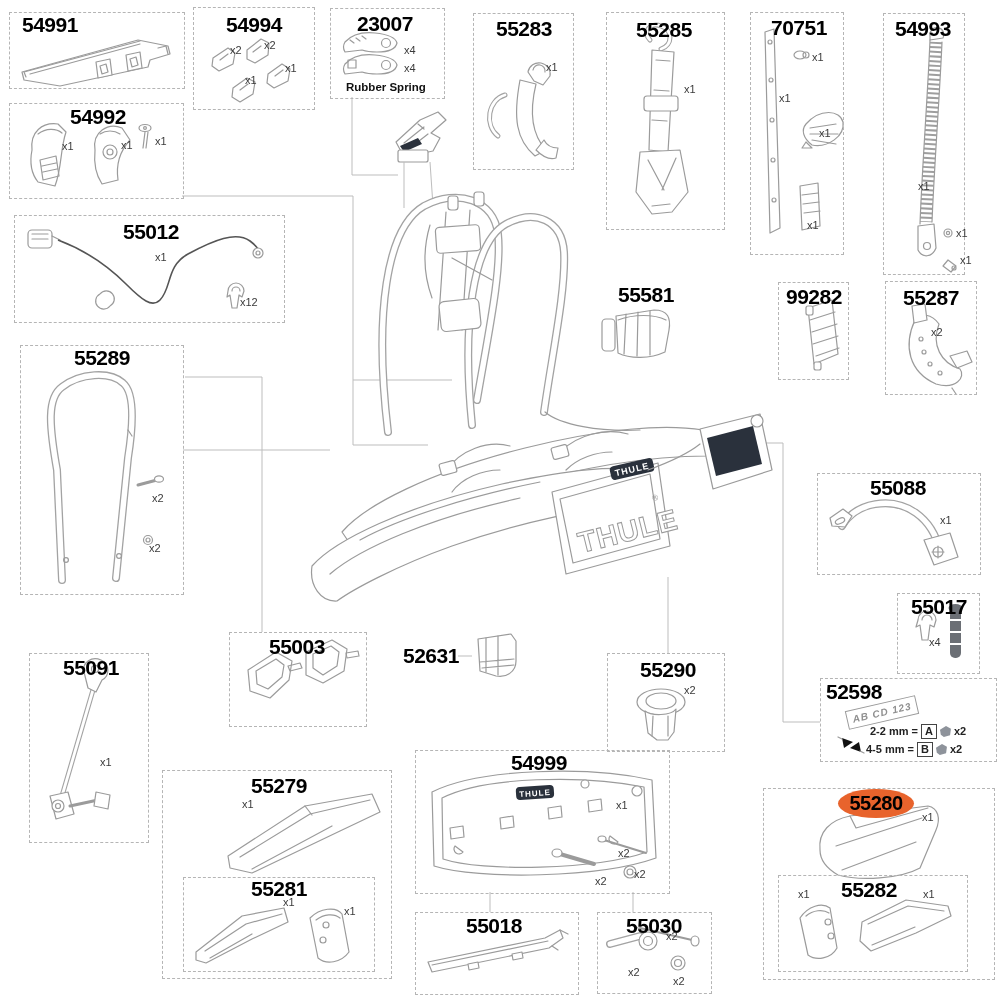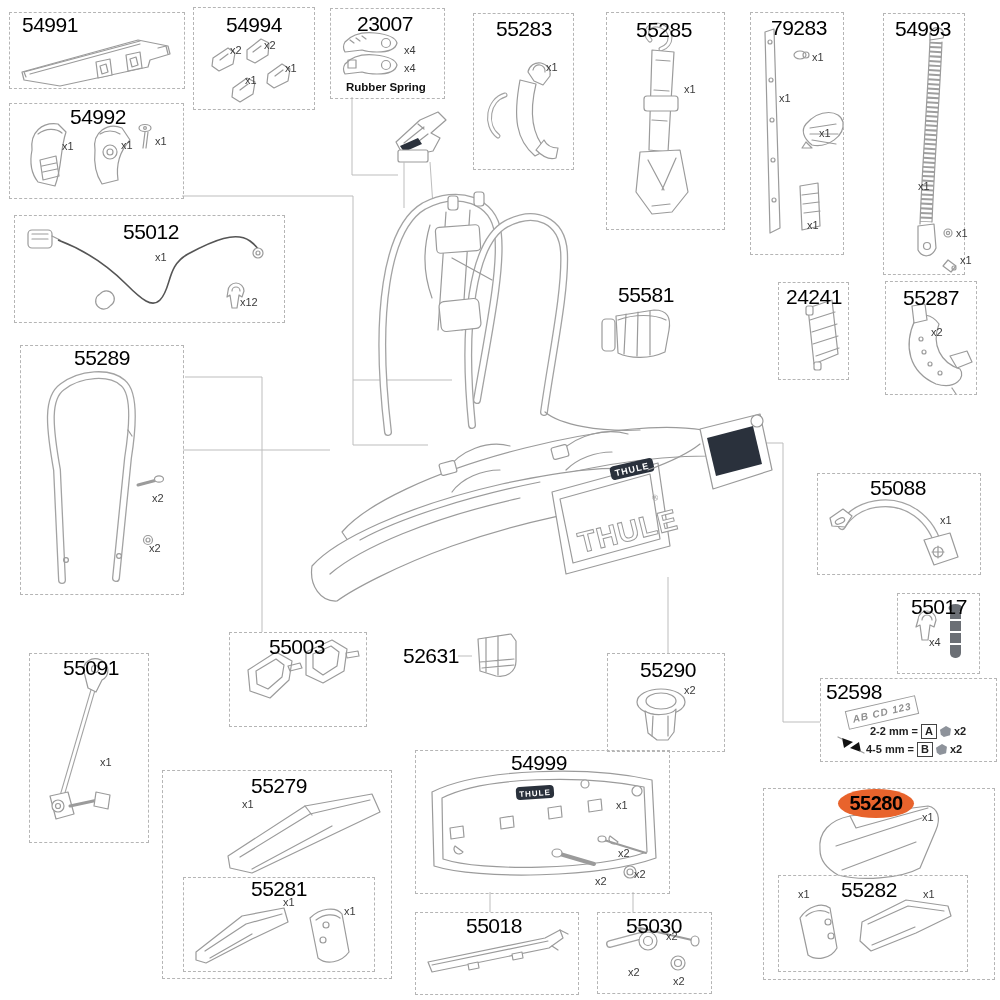--- a/index.html
+++ b/index.html
@@ -1,20 +1,20 @@
 <!DOCTYPE html>
 <html><head>
 <meta charset="utf-8">
 <style>
   html,body{margin:0;padding:0;background:#fff;}
   #stage{position:relative;width:1000px;height:1000px;background:#ffffff;
          font-family:"Liberation Sans",sans-serif;overflow:hidden;}
   #art{position:absolute;left:0;top:0;}
   .pbox{position:absolute;border:1px dashed #b5b5b5;}
-  .pnum{position:absolute;font-weight:normal;font-size:21px;color:#000;
+  .pnum{position:absolute;font-weight:bold;font-size:21px;color:#000;
         letter-spacing:-0.5px;white-space:nowrap;line-height:1;text-align:center;}
   .qty{position:absolute;font-size:11px;color:#3a3a3a;white-space:nowrap;line-height:1;}
   .note{position:absolute;font-weight:bold;font-size:11.5px;color:#111;white-space:nowrap;line-height:1;}
   .hl{position:absolute;left:838px;top:789px;width:76px;height:29px;background:#E8632C;
       border-radius:50%;display:flex;align-items:center;justify-content:center;
       font-weight:bold;font-size:20px;color:#000;letter-spacing:-0.5px;}
   .plate-sm{position:absolute;left:846px;top:703px;width:70px;height:17px;
       border:1.5px solid #9a9a9a;color:#8f8f8f;font-style:italic;font-weight:bold;
       font-size:10px;display:flex;align-items:center;justify-content:center;
       transform:rotate(-13deg);background:#fff;letter-spacing:1px;white-space:nowrap;}
@@ -379,26 +379,26 @@
   <div class="pbox" style="left:597px;top:912px;width:113px;height:80px"></div>
   <div class="pbox" style="left:763px;top:788px;width:230px;height:190px"></div>
   <div class="pbox" style="left:778px;top:875px;width:188px;height:95px"></div>
 
   <span class="pnum" style="left:22px;top:14px">54991</span>
   <span class="pnum" style="left:70px;top:106px">54992</span>
   <span class="pnum" style="left:226px;top:14px">54994</span>
   <span class="pnum" style="left:357px;top:13px">23007</span>
   <span class="pnum" style="left:496px;top:18px">55283</span>
   <span class="pnum" style="left:636px;top:19px">55285</span>
-  <span class="pnum" style="left:771px;top:17px">79283</span>
+  <span class="pnum" style="left:771px;top:17px">70751</span>
   <span class="pnum" style="left:895px;top:18px">54993</span>
   <span class="pnum" style="left:123px;top:221px">55012</span>
   <span class="pnum" style="left:74px;top:347px">55289</span>
   <span class="pnum" style="left:618px;top:284px">55581</span>
-  <span class="pnum" style="left:786px;top:286px">24241</span>
+  <span class="pnum" style="left:786px;top:286px">99282</span>
   <span class="pnum" style="left:903px;top:287px">55287</span>
   <span class="pnum" style="left:870px;top:477px">55088</span>
   <span class="pnum" style="left:911px;top:596px">55017</span>
   <span class="pnum" style="left:826px;top:681px">52598</span>
   <span class="pnum" style="left:63px;top:657px">55091</span>
   <span class="pnum" style="left:269px;top:636px">55003</span>
   <span class="pnum" style="left:403px;top:645px">52631</span>
   <span class="pnum" style="left:640px;top:659px">55290</span>
   <span class="pnum" style="left:511px;top:752px">54999</span>
   <span class="pnum" style="left:251px;top:775px">55279</span>

